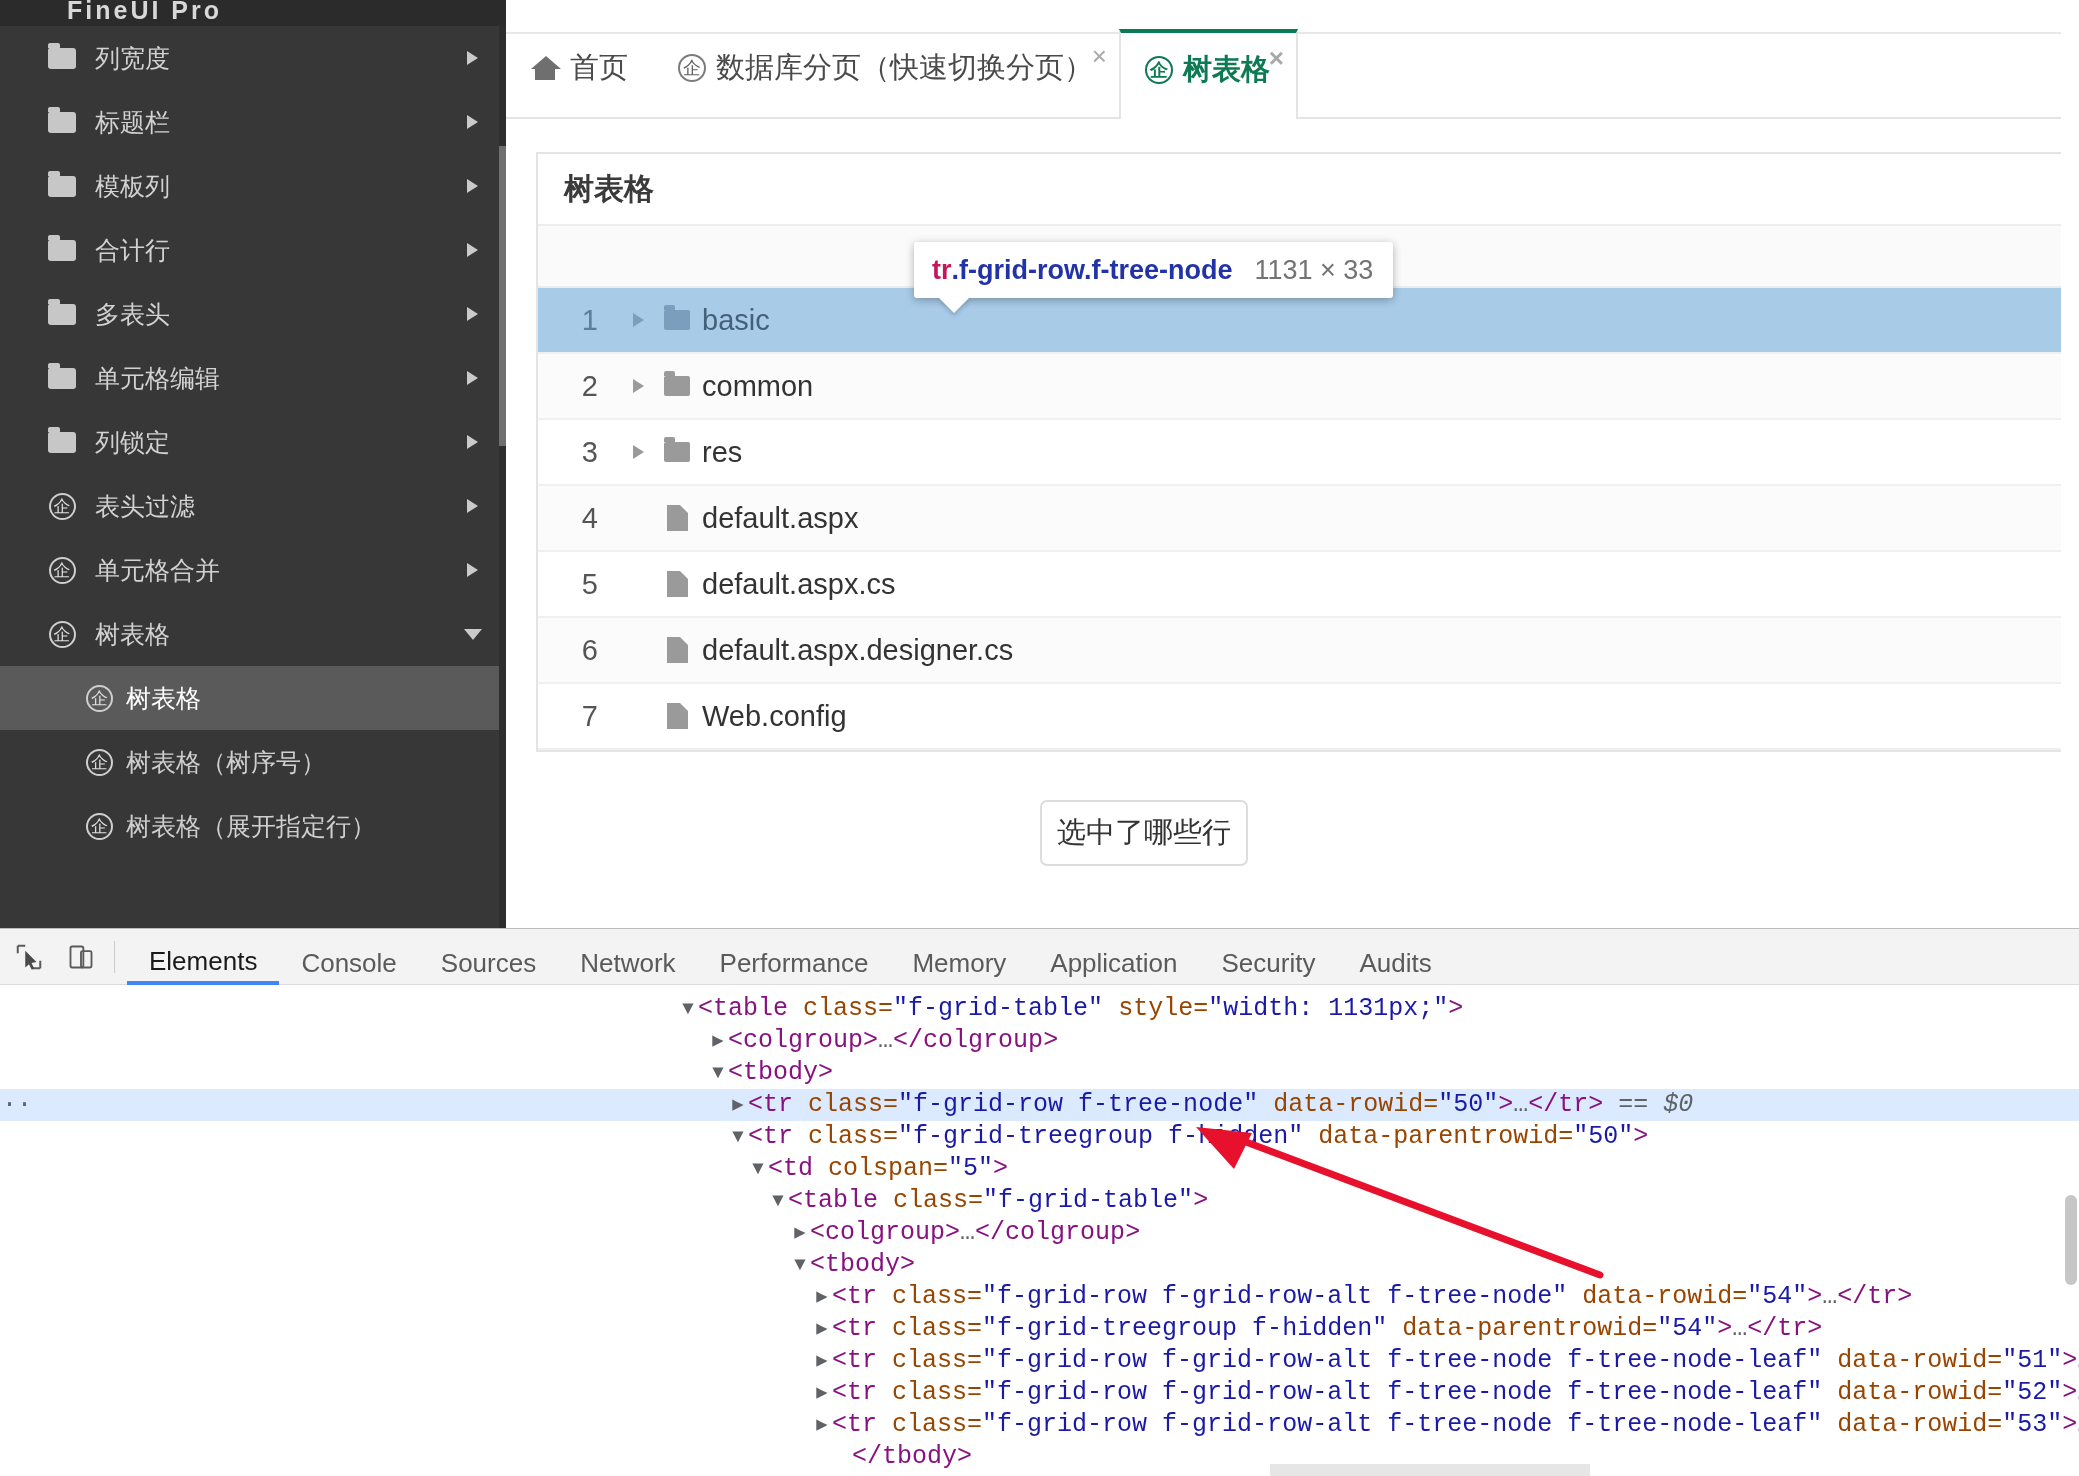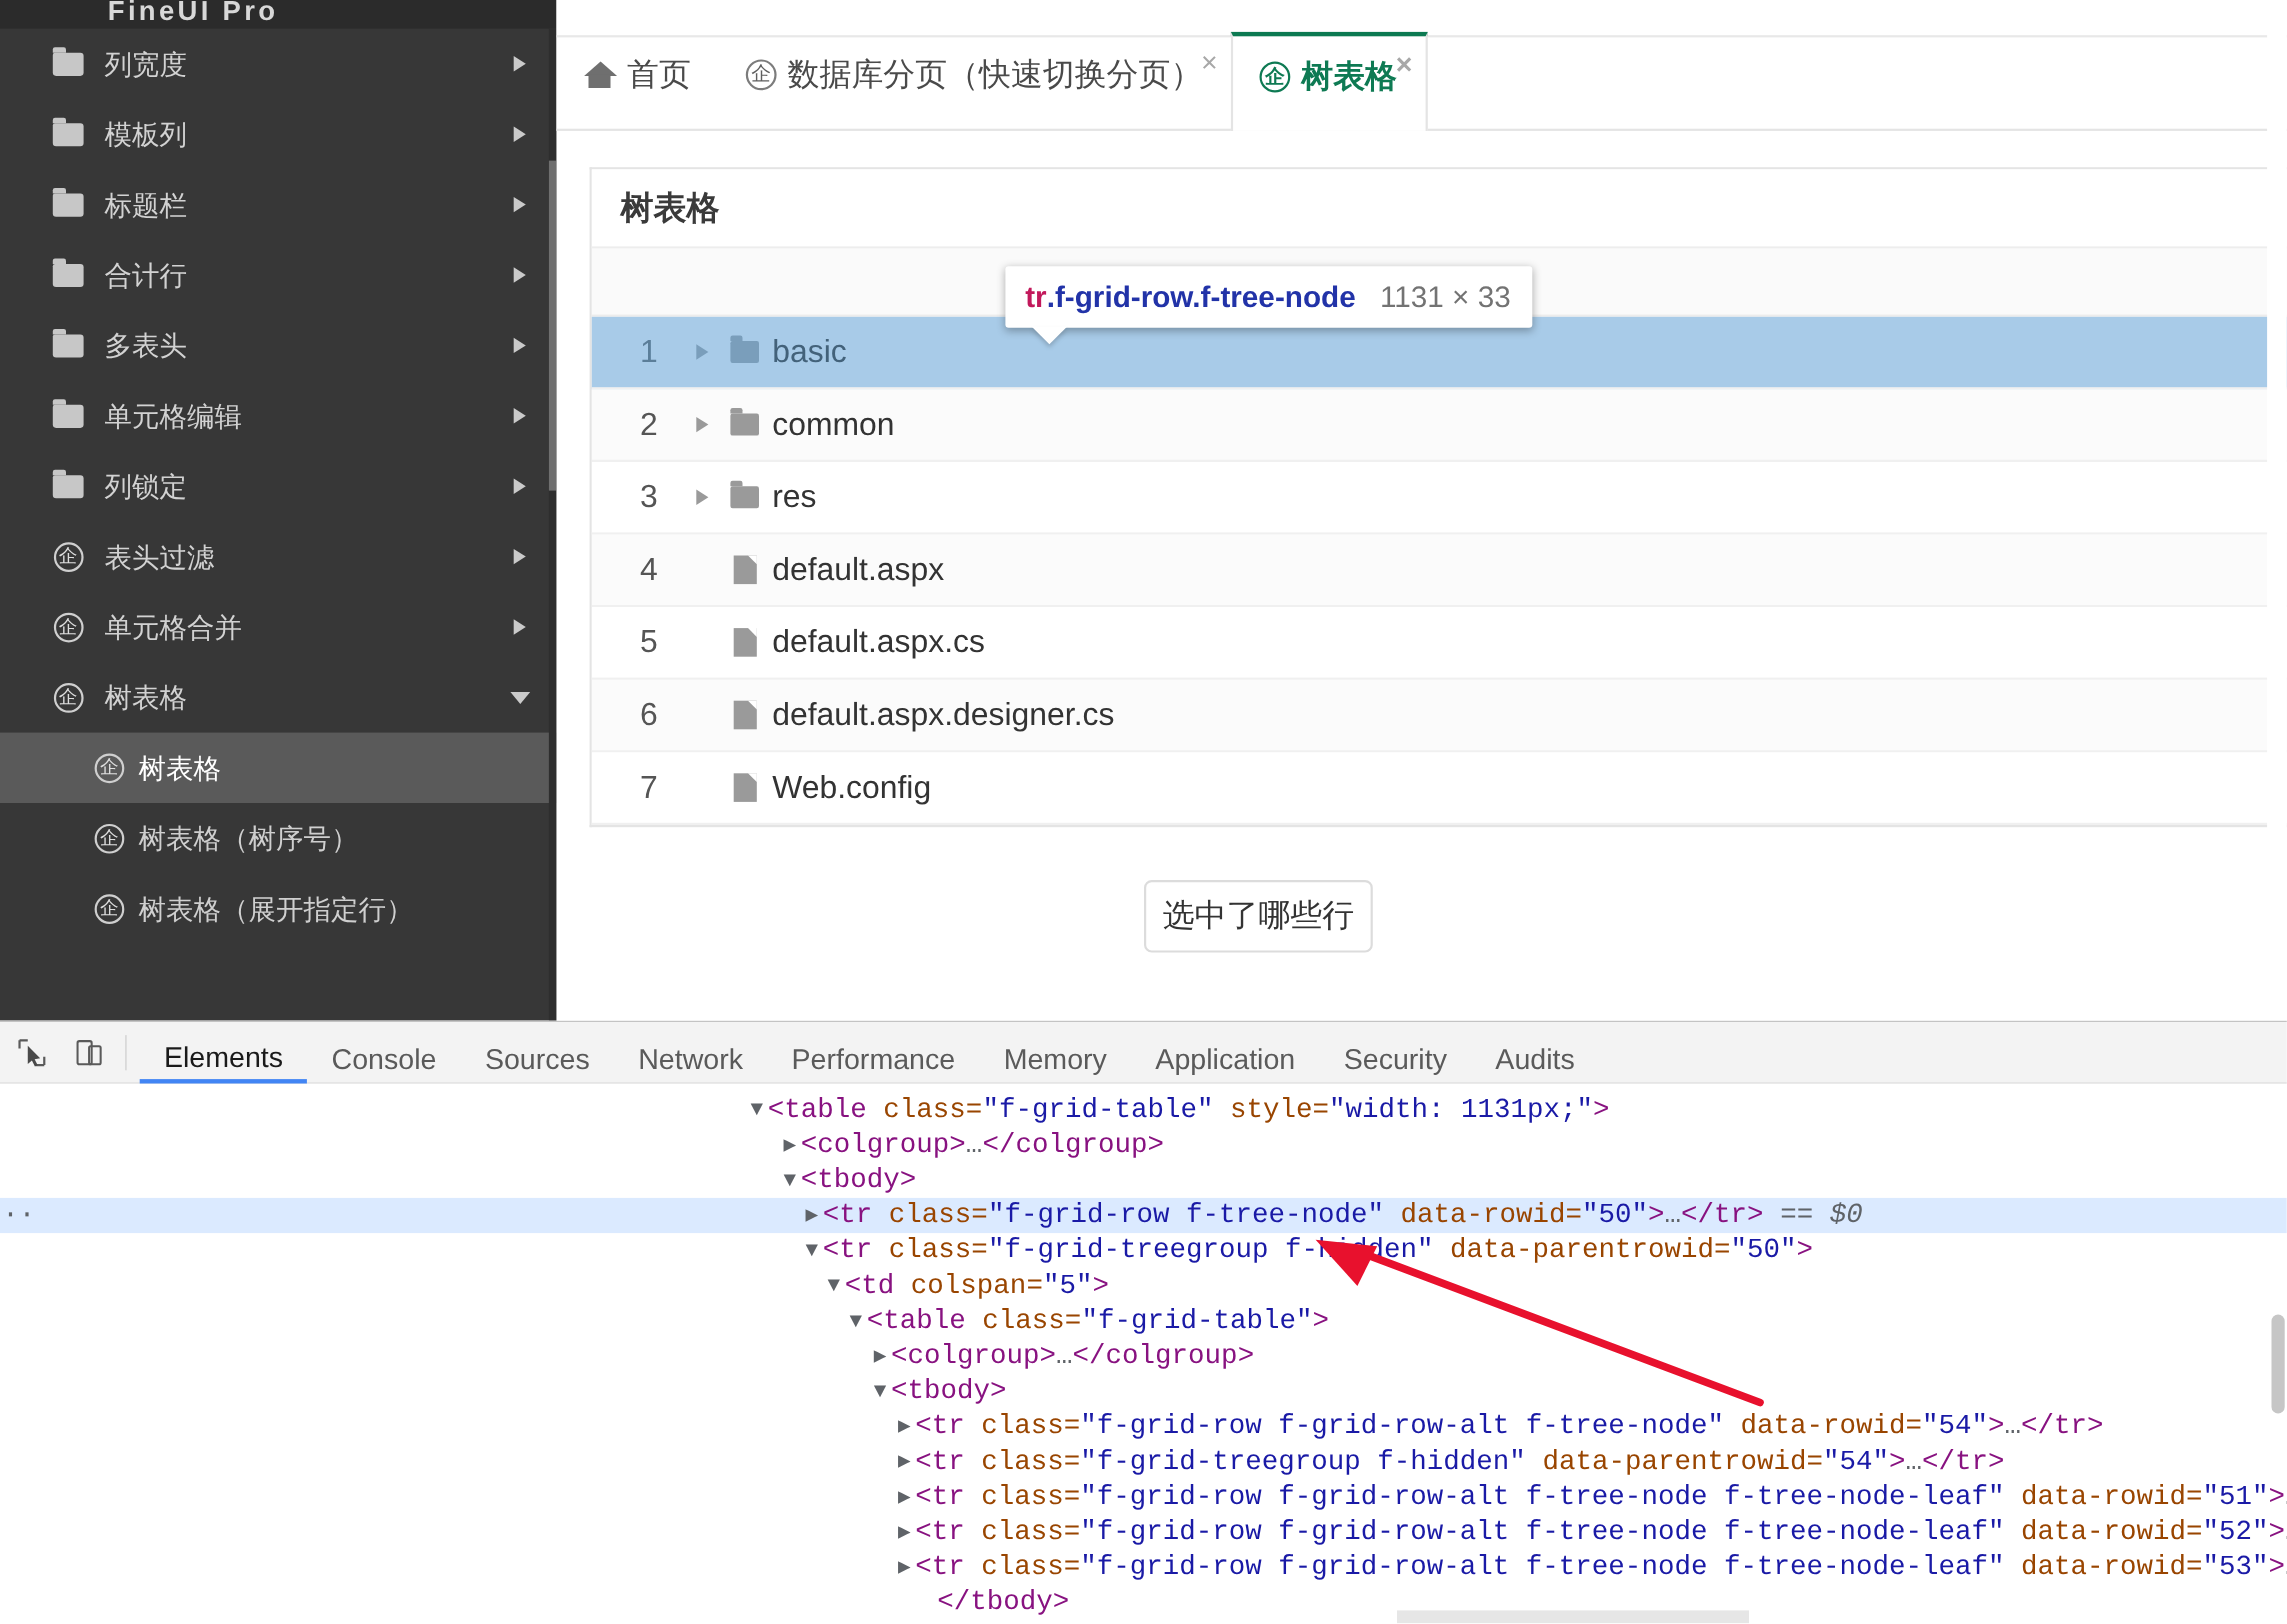--- a/index.html
+++ b/index.html
@@ -26,21 +26,21 @@
     position: absolute; left: 0; top: 0;
     width: 506px; height: 928px;
     background: #373737;
     overflow: hidden;
   }
   #sidebar-header {
     height: 26px;
     background: #2b2b2b;
     color: #d8d8d8;
     font-size: 25px;
-    padding-left: 98px;
+    padding-left: 67px;
     overflow: hidden;
     line-height: 20px;
     letter-spacing: 3px;
     font-weight: 700;
   }
   .nav-item {
     height: 64px;
     display: flex;
     align-items: center;
     padding-left: 44px;
@@ -471,28 +471,28 @@
             <span class="nav-ico">
               <span class="folder-ico"></span>
             </span>
             <span class="nav-label">列宽度</span>
             <span class="nav-arrow"></span>
           </div>
           <div class="nav-item">
             <span class="nav-ico">
               <span class="folder-ico"></span>
             </span>
+            <span class="nav-label">标题栏</span>
+            <span class="nav-arrow"></span>
+          </div>
+          <div class="nav-item">
+            <span class="nav-ico">
+              <span class="folder-ico"></span>
+            </span>
             <span class="nav-label">模板列</span>
-            <span class="nav-arrow"></span>
-          </div>
-          <div class="nav-item">
-            <span class="nav-ico">
-              <span class="folder-ico"></span>
-            </span>
-            <span class="nav-label">标题栏</span>
             <span class="nav-arrow"></span>
           </div>
           <div class="nav-item">
             <span class="nav-ico">
               <span class="folder-ico"></span>
             </span>
             <span class="nav-label">合计行</span>
             <span class="nav-arrow"></span>
           </div>
           <div class="nav-item">

